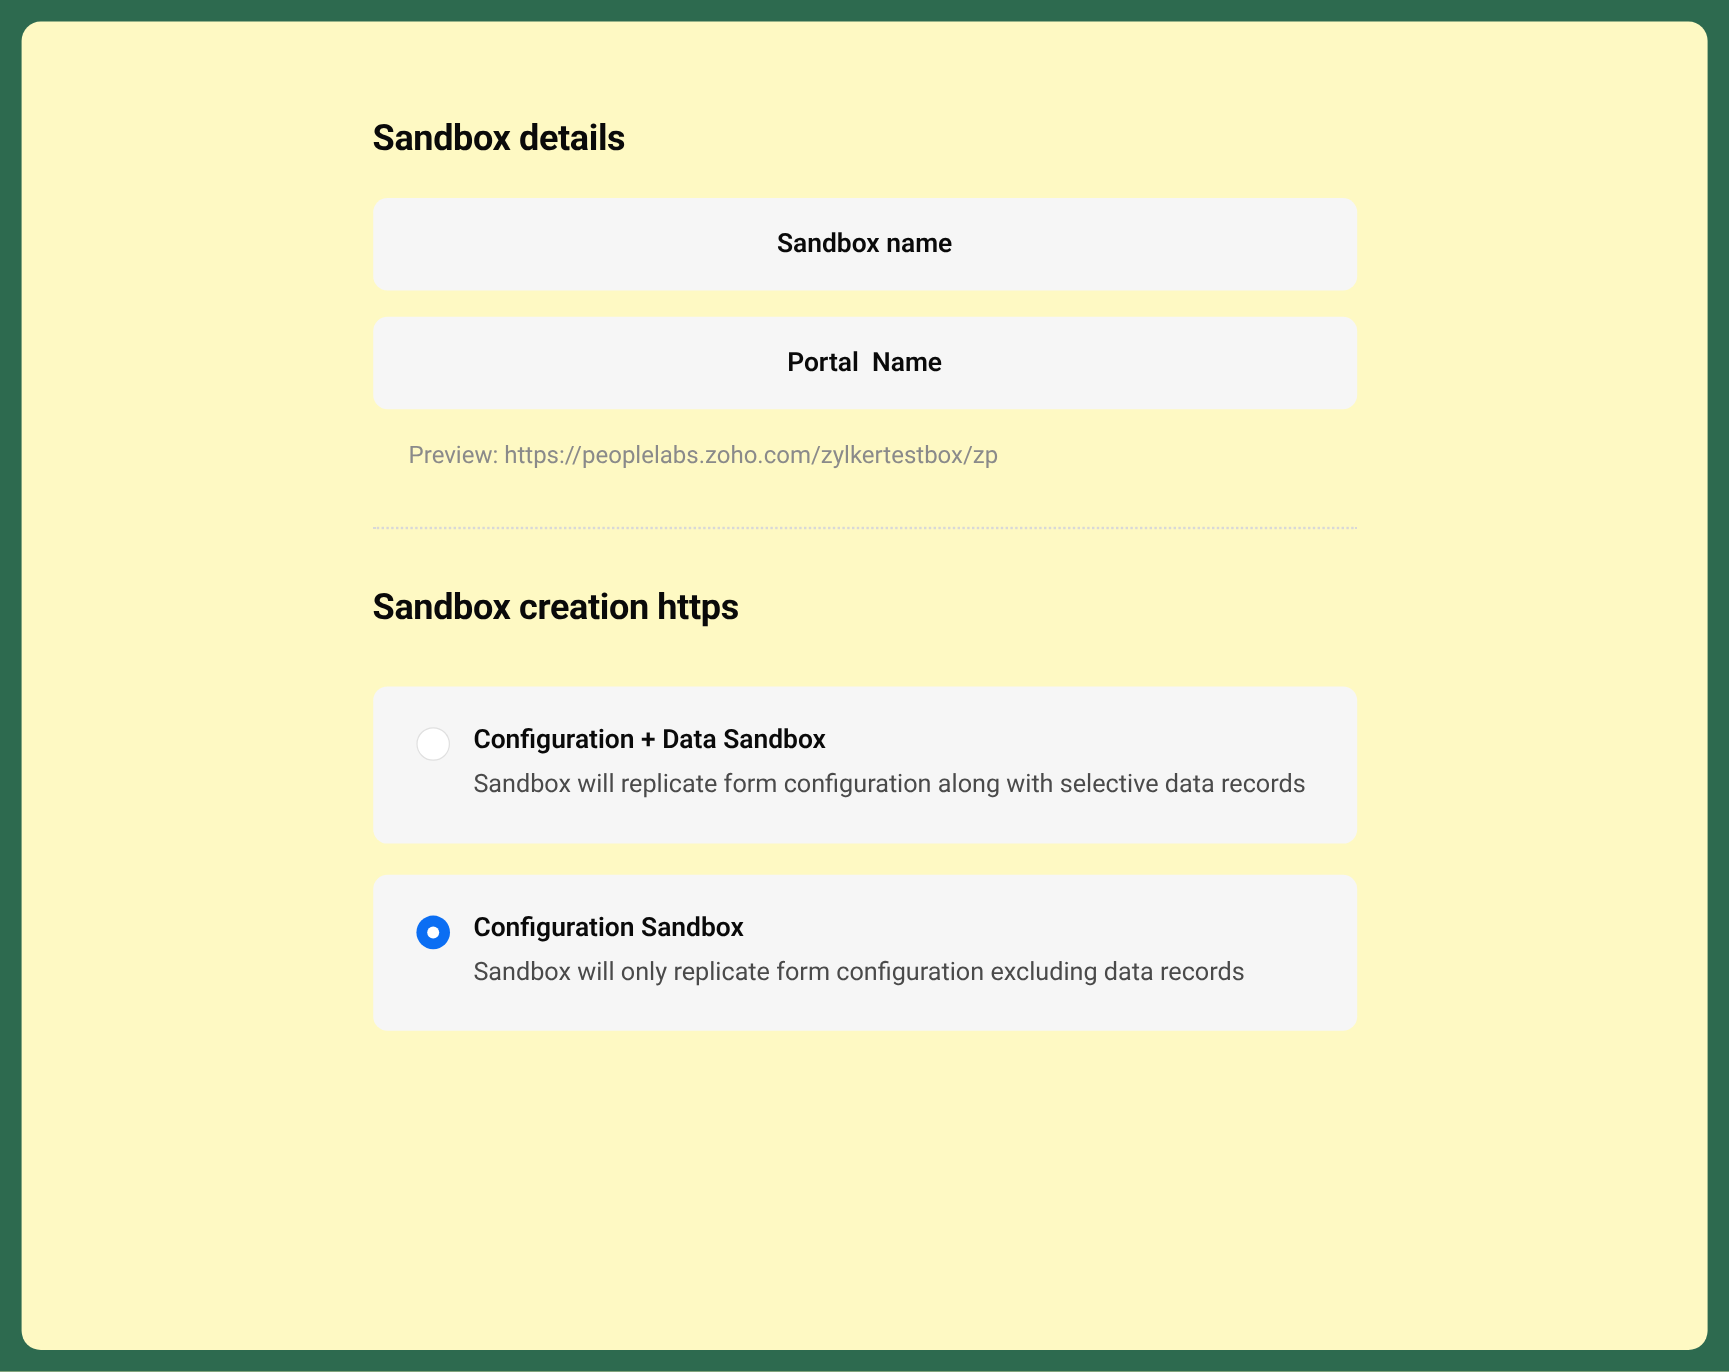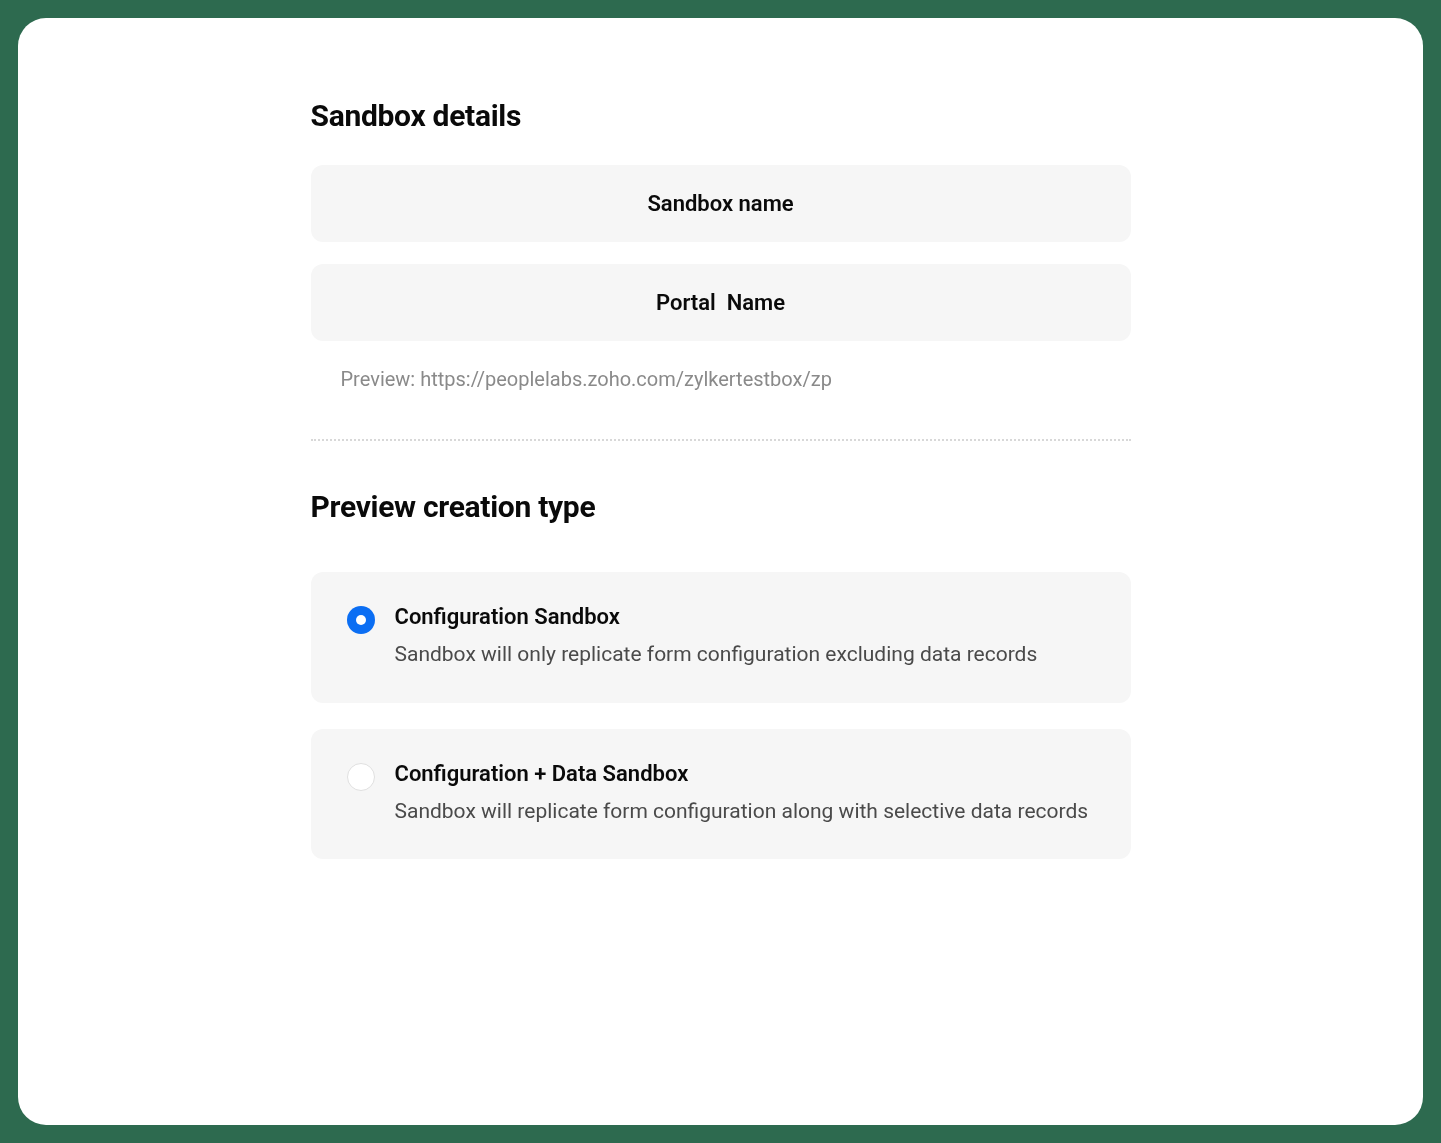--- a/index.html
+++ b/index.html
@@ -11,22 +11,22 @@
     body {
       font-family: -apple-system, BlinkMacSystemFont, "Segoe UI", Roboto, Helvetica, Arial, sans-serif;
       background: #2d6a4f;
       padding: 0;
       width: 1441px;
       height: 1143px;
       overflow: hidden;
     }
     
     .window {
-      background: #ffffff;
-      border-radius: 28px;
+      background: #fef9c3;
+      border-radius: 16px;
       margin: 18px;
       width: calc(100% - 36px);
       height: calc(100% - 36px);
       padding: 80px 0 0 0;
       overflow: hidden;
     }
     
     .content {
       max-width: 820px;
       margin: 0 auto;
@@ -143,34 +143,34 @@
     <h1 class="section-title">Sandbox details</h1>
     
     <input type="text" class="input-field" placeholder="Sandbox name" style="">
     
     <input type="text" class="input-field" placeholder="Portal  Name" style="">
     
     <div class="preview-text">Preview: https://peoplelabs.zoho.com/zylkertestbox/zp</div>
     
     <hr class="divider">
     
-    <h1 class="section-title creation-section-title">Preview creation type</h1>
+    <h1 class="section-title creation-section-title">Sandbox creation https</h1>
+    
+    <div class="radio-card">
+      <div class="radio-outer unselected"></div>
+      <div class="radio-content">
+        <div class="radio-title">Configuration + Data Sandbox</div>
+        <div class="radio-description">Sandbox will replicate form configuration along with selective data records</div>
+      </div>
+    </div>
     
     <div class="radio-card">
       <div class="radio-outer selected">
         <div class="radio-inner"></div>
       </div>
       <div class="radio-content">
         <div class="radio-title">Configuration Sandbox</div>
         <div class="radio-description">Sandbox will only replicate form configuration excluding data records</div>
       </div>
     </div>
     
-    <div class="radio-card">
-      <div class="radio-outer unselected"></div>
-      <div class="radio-content">
-        <div class="radio-title">Configuration + Data Sandbox</div>
-        <div class="radio-description">Sandbox will replicate form configuration along with selective data records</div>
-      </div>
-    </div>
-    
   </div>
 </div>
 
 </body></html>

